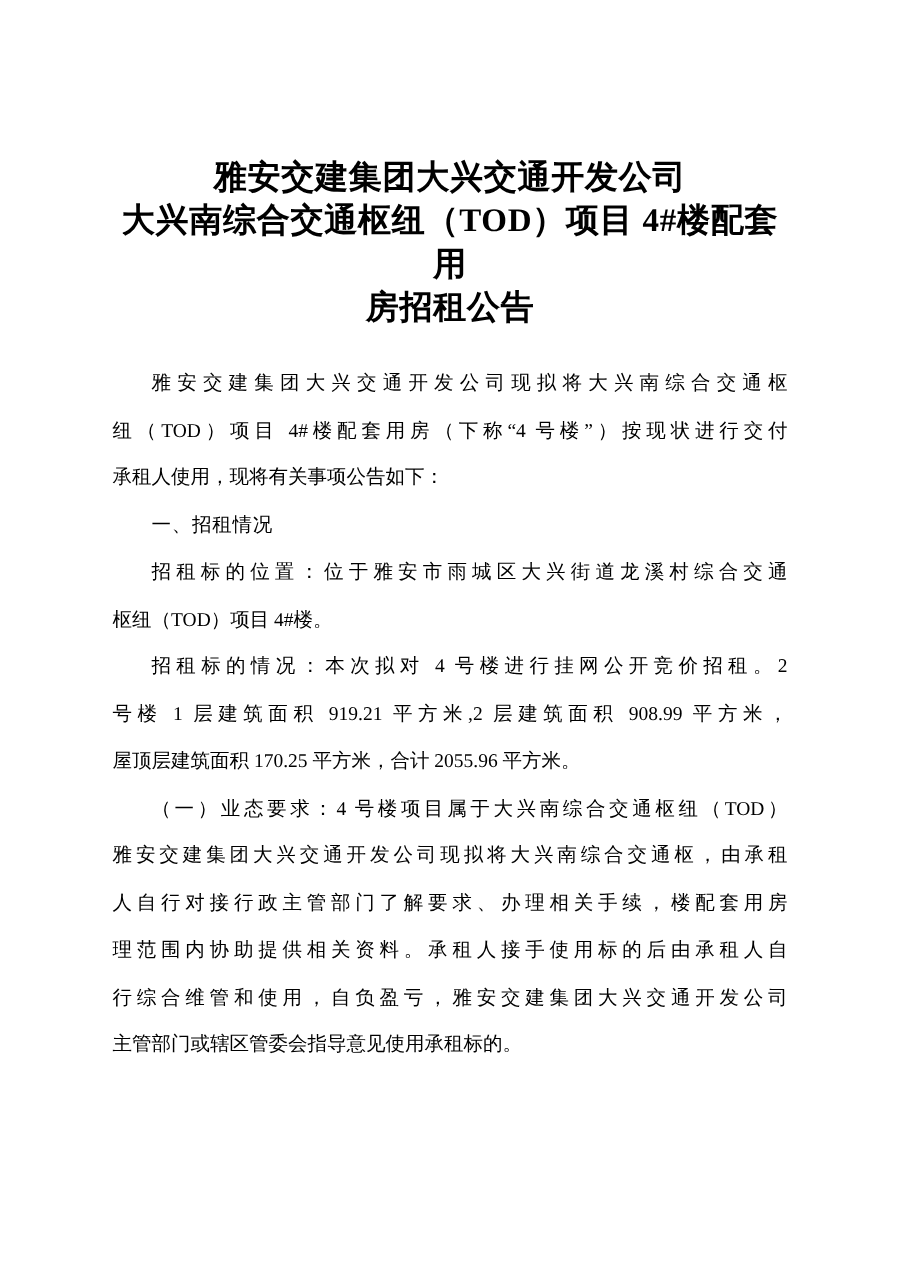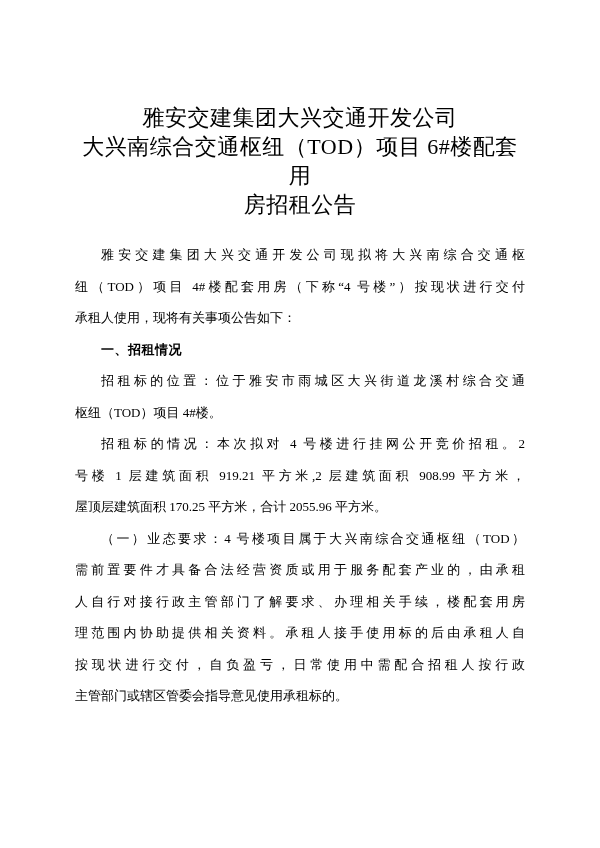--- a/index.html
+++ b/index.html
@@ -11,54 +11,54 @@
     box-sizing: border-box;
     padding: 103px 75px 0 75px;
     color: #000000;
     font-family: "Liberation Serif", "DejaVu Serif", serif;
     overflow: hidden;
   }
   .title-block {
     text-align: center;
     font-size: 22px;
     line-height: 29px;
-    font-weight: normal;
+    font-weight: bold;
     letter-spacing: 0.5px;
   }
   .title-line { text-align: center; }
   .body-block {
     margin-top: 20px;
     font-size: 13px;
     line-height: 31.5px;
   }
   .b-line {
     text-align: justify;
     text-align-last: justify;
     white-space: normal;
   }
   .b-end {
     text-align: center;
     text-align-last: left;
   }
   .indent { text-indent: 2em; }
   .heading {
-    font-weight: bold;
+    font-weight: normal;
     text-indent: 2em;
     font-family: "Liberation Sans", "DejaVu Sans", sans-serif;
     letter-spacing: 0.5px;
   }
 </style>
 </head>
 <body>
 
 <div class="page">
 
   <div class="title-block">
     <div class="title-line">雅安交建集团大兴交通开发公司</div>
-    <div class="title-line">大兴南综合交通枢纽（TOD）项目 6#楼配套用</div>
+    <div class="title-line">大兴南综合交通枢纽（TOD）项目 4#楼配套用</div>
     <div class="title-line">房招租公告</div>
   </div>
 
   <div class="body-block">
 
     <div>
       <div class="b-line indent">雅安交建集团大兴交通开发公司现拟将大兴南综合交通枢</div>
       <div class="b-line">纽（TOD）项目 4#楼配套用房（下称“4 号楼”）按现状进行交付</div>
       <div class="b-end">承租人使用，现将有关事项公告如下：</div>
     </div>
@@ -71,21 +71,21 @@
     </div>
 
     <div>
       <div class="b-line indent">招租标的情况：本次拟对 4 号楼进行挂网公开竞价招租。2</div>
       <div class="b-line">号楼 1 层建筑面积 919.21 平方米,2 层建筑面积 908.99 平方米，</div>
       <div class="b-end">屋顶层建筑面积 170.25 平方米，合计 2055.96 平方米。</div>
     </div>
 
     <div>
       <div class="b-line indent">（一）业态要求：4 号楼项目属于大兴南综合交通枢纽（TOD）</div>
-      <div class="b-line">需前置要件才具备合法经营资质或用于服务配套产业的，由承租</div>
+      <div class="b-line">雅安交建集团大兴交通开发公司现拟将大兴南综合交通枢，由承租</div>
       <div class="b-line">人自行对接行政主管部门了解要求、办理相关手续，楼配套用房</div>
       <div class="b-line">理范围内协助提供相关资料。承租人接手使用标的后由承租人自</div>
-      <div class="b-line">按现状进行交付，自负盈亏，日常使用中需配合招租人按行政</div>
+      <div class="b-line">行综合维管和使用，自负盈亏，雅安交建集团大兴交通开发公司</div>
       <div class="b-end">主管部门或辖区管委会指导意见使用承租标的。</div>
     </div>
 
   </div>
 </div>
 
 </body></html>

